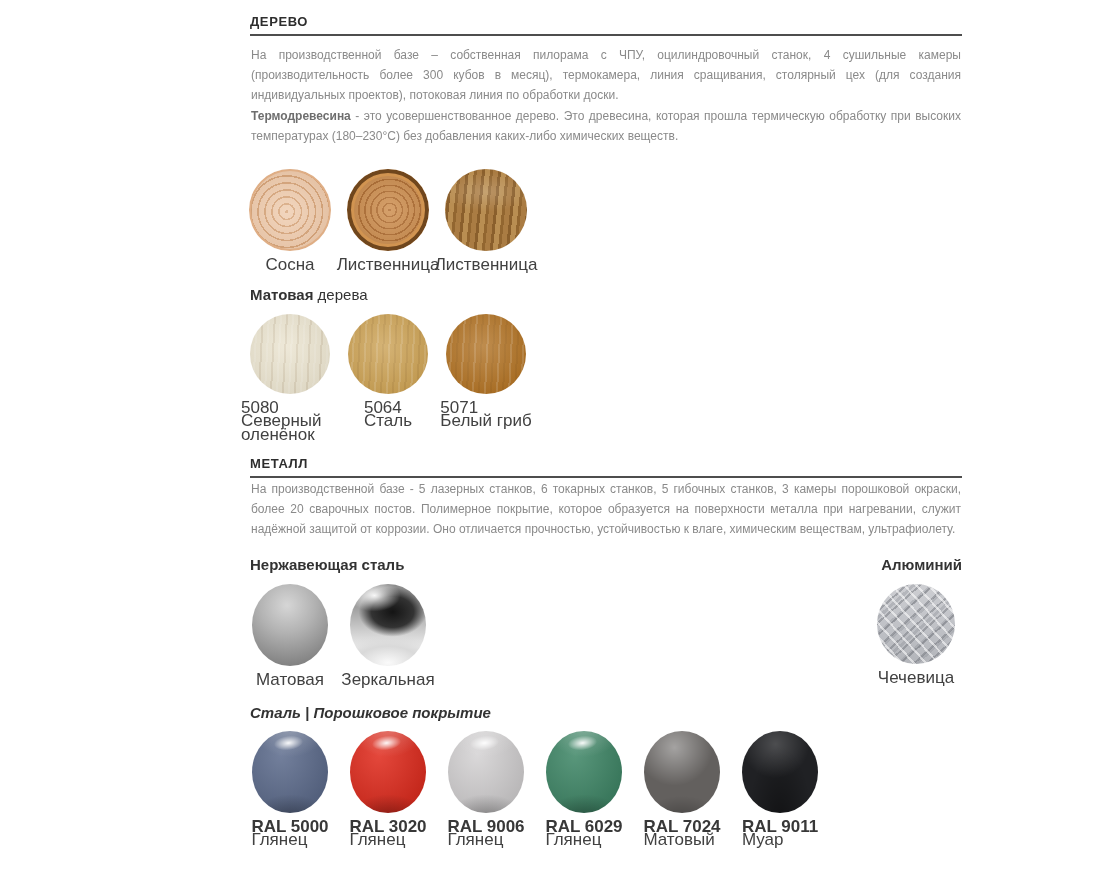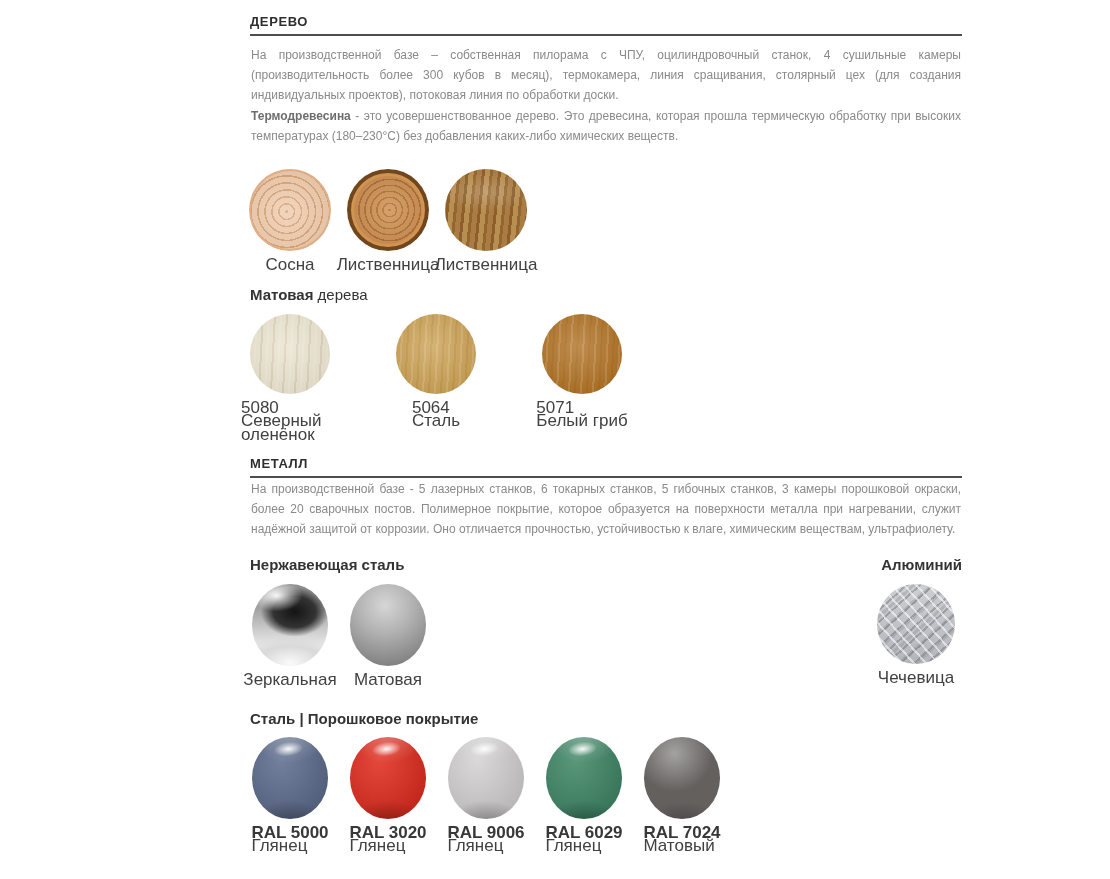--- a/index.html
+++ b/index.html
@@ -127,25 +127,25 @@
       radial-gradient(ellipse 40% 30% at 30% 25%, rgba(160,70,15,.45), rgba(160,70,15,0) 70%),
       radial-gradient(ellipse 45% 35% at 25% 75%, rgba(150,60,10,.40), rgba(150,60,10,0) 72%),
       repeating-radial-gradient(circle at 60% 50%, rgba(250,200,110,.25) 0 2px, rgba(0,0,0,0) 2px 5px),
       repeating-linear-gradient(12deg, rgba(120,45,5,.18) 0 2px, rgba(0,0,0,0) 2px 6px),
       var(--c);
   }
 
   
   .row-wood   { margin-top:23px; }
   .stain-head { margin-top:14px; }
-  .row-stain  { margin-top:10px;gap:48px; }
+  .row-stain  { margin-top:10px; }
   .metal-para { margin-top:8px; }
   .finish-heads { margin-top:17px; }
   .row-steel  { margin-top:10px; }
-  .powder-head{ margin-top:23px; }
+  .powder-head{ margin-top:17px;font-style:italic; }
   .row-powder { margin-top:9px; }
 </style>
 </head>
 <body>
 
 <div class="content">
 
   <h1 class="section-title">ДЕРЕВО</h1>
 
   <p class="body first">На производственной базе – собственная пилорама с ЧПУ, оцилиндровочный станок, 4 сушильные камеры (производительность более 300 кубов в месяц), термокамера, линия сращивания, столярный цех (для создания индивидуальных проектов), потоковая линия по обработки доски.</p>
@@ -187,26 +187,26 @@
 
   <p class="body metal-para">На производственной базе - 5 лазерных станков, 6 токарных станков, 5 гибочных станков, 3 камеры порошковой окраски, более 20 сварочных постов. Полимерное покрытие, которое образуется на поверхности металла при нагревании, служит надёжной защитой от коррозии. Оно отличается прочностью, устойчивостью к влаге, химическим веществам, ультрафиолету.</p>
 
   <div class="split-headings finish-heads">
     <h2 class="sub-heading">Нержавеющая сталь</h2>
     <h2 class="sub-heading">Алюминий</h2>
   </div>
 
   <div class="row row-steel">
     <div class="cell">
+      <div class="ball matte-steel"></div>
+      <div class="lbl">Матовая</div>
+    </div>
+    <div class="cell">
       <div class="ball chrome"></div>
       <div class="lbl">Зеркальная</div>
-    </div>
-    <div class="cell">
-      <div class="ball matte-steel"></div>
-      <div class="lbl">Матовая</div>
     </div>
     <div class="cell push-right">
       <div class="sw checker"></div>
       <div class="lbl">Чечевица</div>
     </div>
   </div>
 
   <h2 class="sub-heading powder-head">Сталь | Порошковое покрытие</h2>
 
   <div class="row row-powder">
@@ -223,15 +223,19 @@
       <div class="lbl"><span class="code">RAL 9006</span><br><span>Глянец</span></div>
     </div>
     <div class="cell">
       <div class="ball gloss" style="--c: #3e8666;"></div>
       <div class="lbl"><span class="code">RAL 6029</span><br><span>Глянец</span></div>
     </div>
     <div class="cell">
       <div class="ball matte-ball" style="--c: #63605e;"></div>
       <div class="lbl"><span class="code">RAL 7024</span><br><span>Матовый</span></div>
     </div>
+    <div class="cell">
+      <div class="ball moire" style="--c: #202124;"></div>
+      <div class="lbl"><span class="code">RAL 9011</span><br><span>Муар</span></div>
+    </div>
   </div>
 
 </div>
 
 </body></html>

